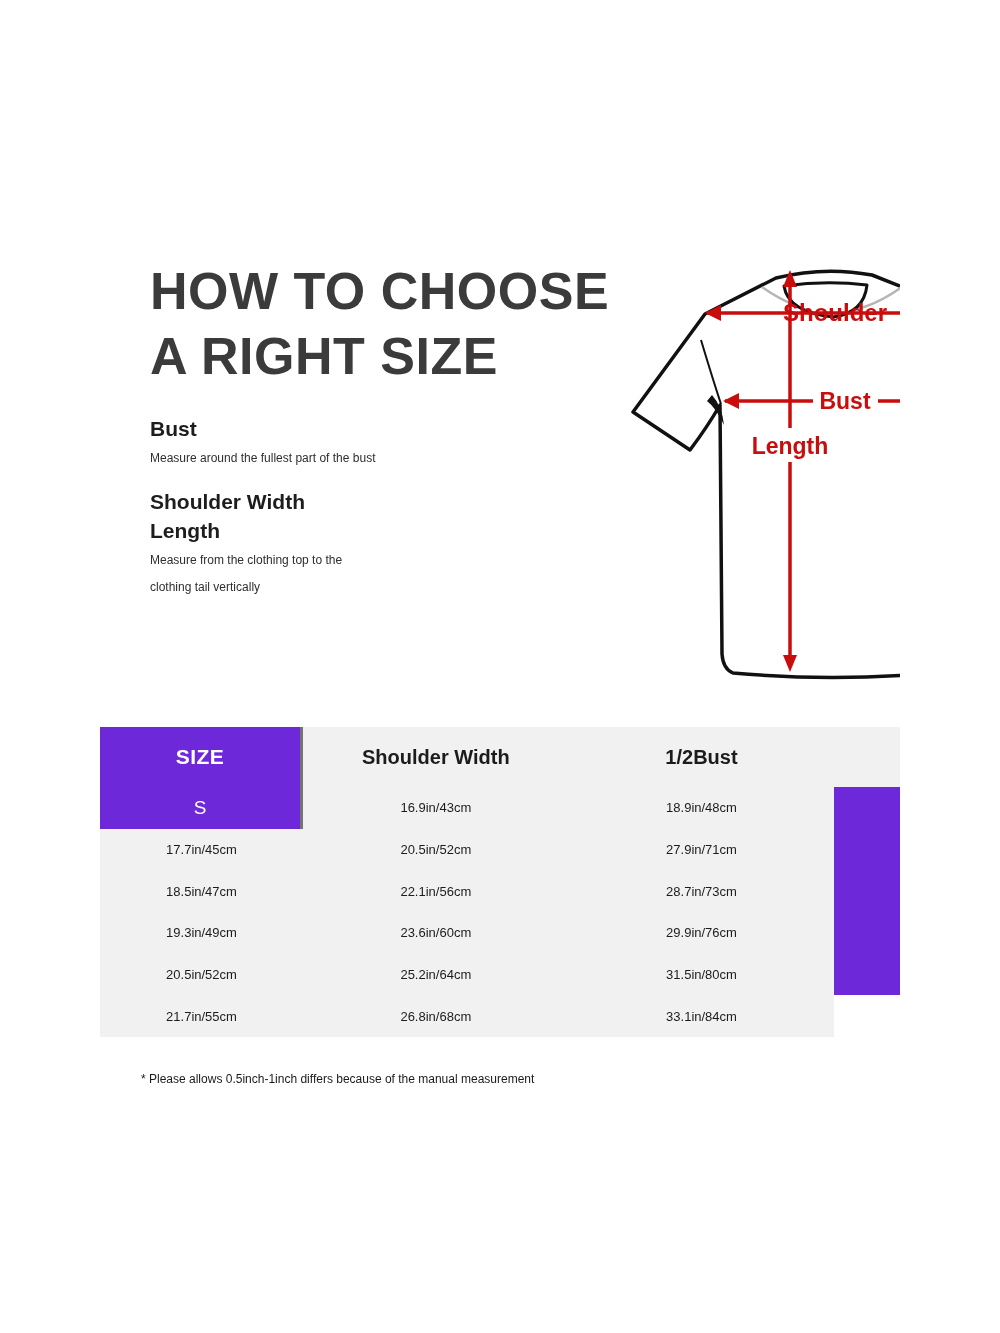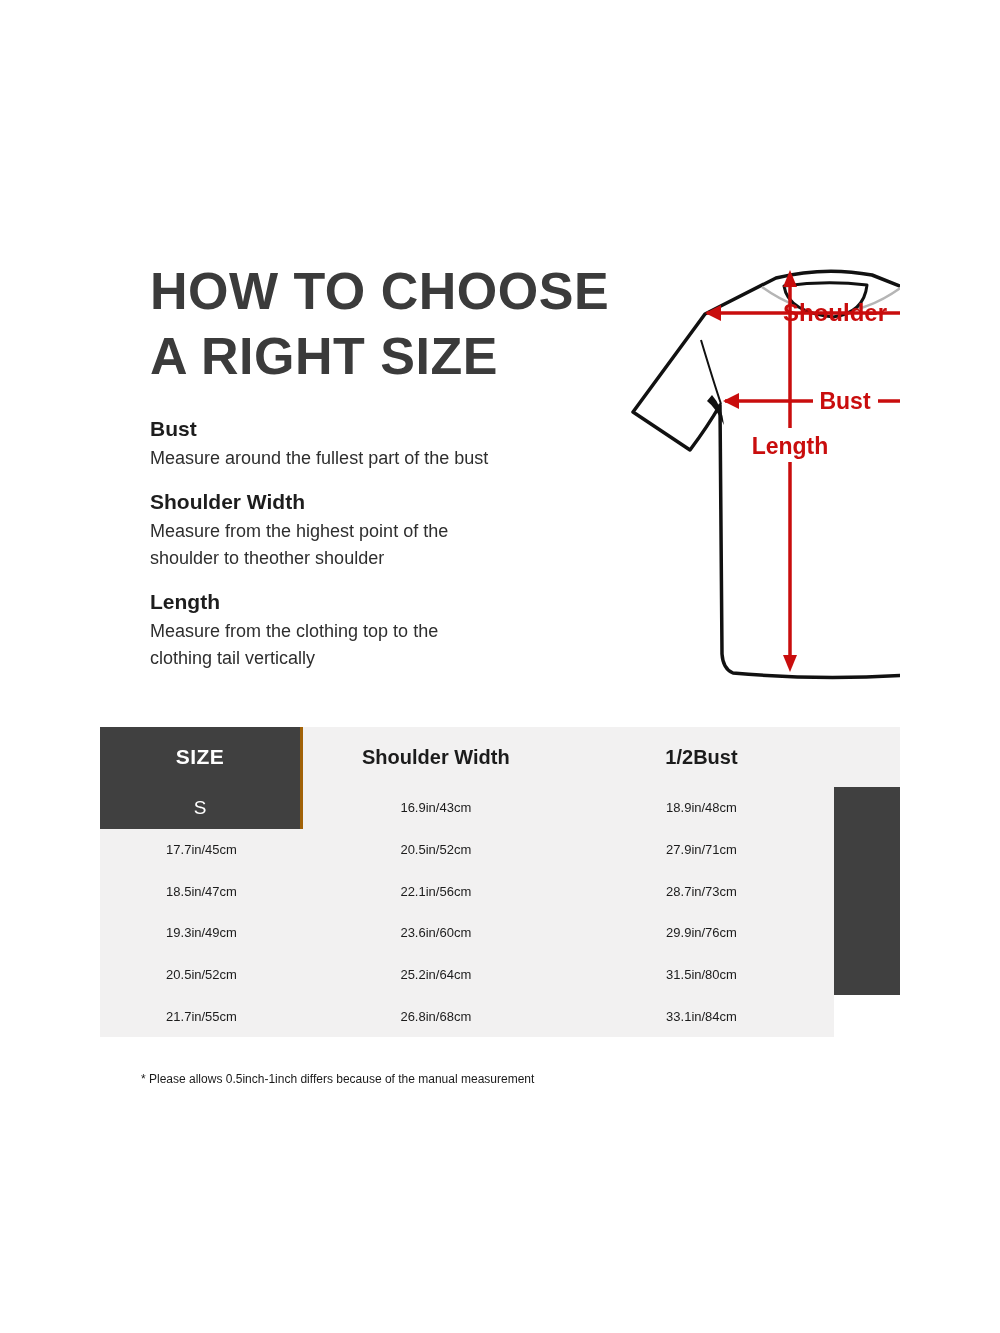--- a/index.html
+++ b/index.html
@@ -13,37 +13,37 @@
   
   .main-heading {
     position:absolute; left:50px; top:255px;
     font-size:52px; font-weight:bold; color:#3b3b3b;
     line-height:65px; letter-spacing:0.5px;
   }
 
   
   .instructions { position:absolute; left:50px; top:412px; width:440px; }
   .sec-title { font-size:21px; font-weight:bold; color:#1d1d1d; line-height:26px; margin-bottom:3px; }
-  .sec-text  { font-size:18px; color:#2e2e2e; line-height:27px; margin-bottom:17px; }
+  .sec-text  { font-size:12px; color:#2e2e2e; line-height:27px; margin-bottom:17px; }
 
   
   .diagram { position:absolute; left:505px; top:248px; width:480px; height:460px; }
   .diagram text { font-family:"Liberation Sans", sans-serif; font-weight:bold; }
 
   
   .size-table {
     position:absolute; left:0; top:723px; width:1000px;
     display:grid;
     grid-template-columns:203px 1fr 1fr 1fr;
     grid-template-rows:60px repeat(6, 41.7px);
   }
   .cell { display:flex; align-items:center; justify-content:center; }
   .cell.dark {
-    background:#404040; color:#ffffff;
-    border-right:3px solid #a16207;
+    background:#6d28d9; color:#ffffff;
+    border-right:3px solid #737373;
   }
   .cell.light { background:#f2f1f1; color:#1c1c1c; }
   .hdr-size  { font-size:21px; font-weight:bold; letter-spacing:0.5px; }
   .hdr-col   { font-size:20px; font-weight:bold; color:#1c1c1c; }
   .row-size  { font-size:19px; }
   .row-val   { font-size:13px; }
 
   
   .footnote {
     position:absolute; left:41px; top:1068px;
@@ -62,24 +62,20 @@
 
   <div class="instructions">
     <div>
       <div class="sec-title">Bust</div>
       <div class="sec-text">
         <div>Measure around the fullest part of the bust</div>
       </div>
     </div>
     <div>
       <div class="sec-title">Shoulder Width</div>
-      <div class="sec-text">
-        <div>Measure from the highest point of the</div>
-        <div>shoulder to theother shoulder</div>
-      </div>
     </div>
     <div>
       <div class="sec-title">Length</div>
       <div class="sec-text">
         <div>Measure from the clothing top to the</div>
         <div>clothing tail vertically</div>
       </div>
     </div>
   </div>
 

